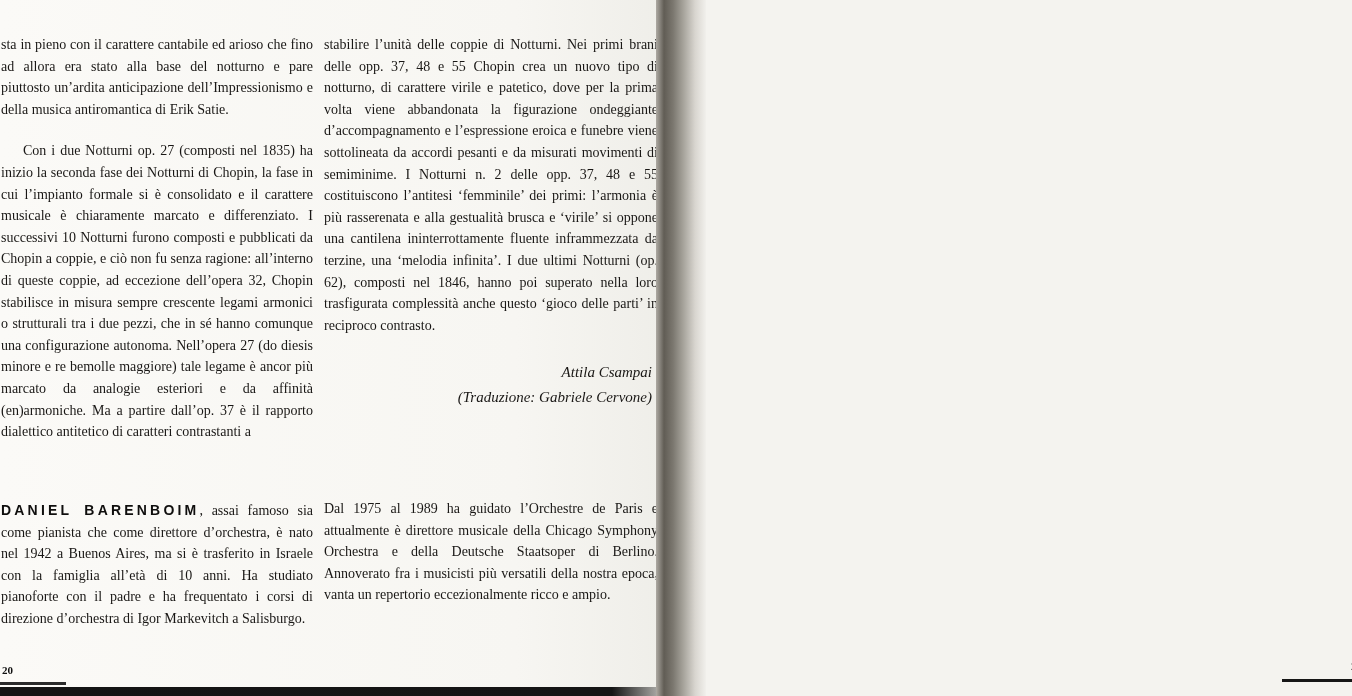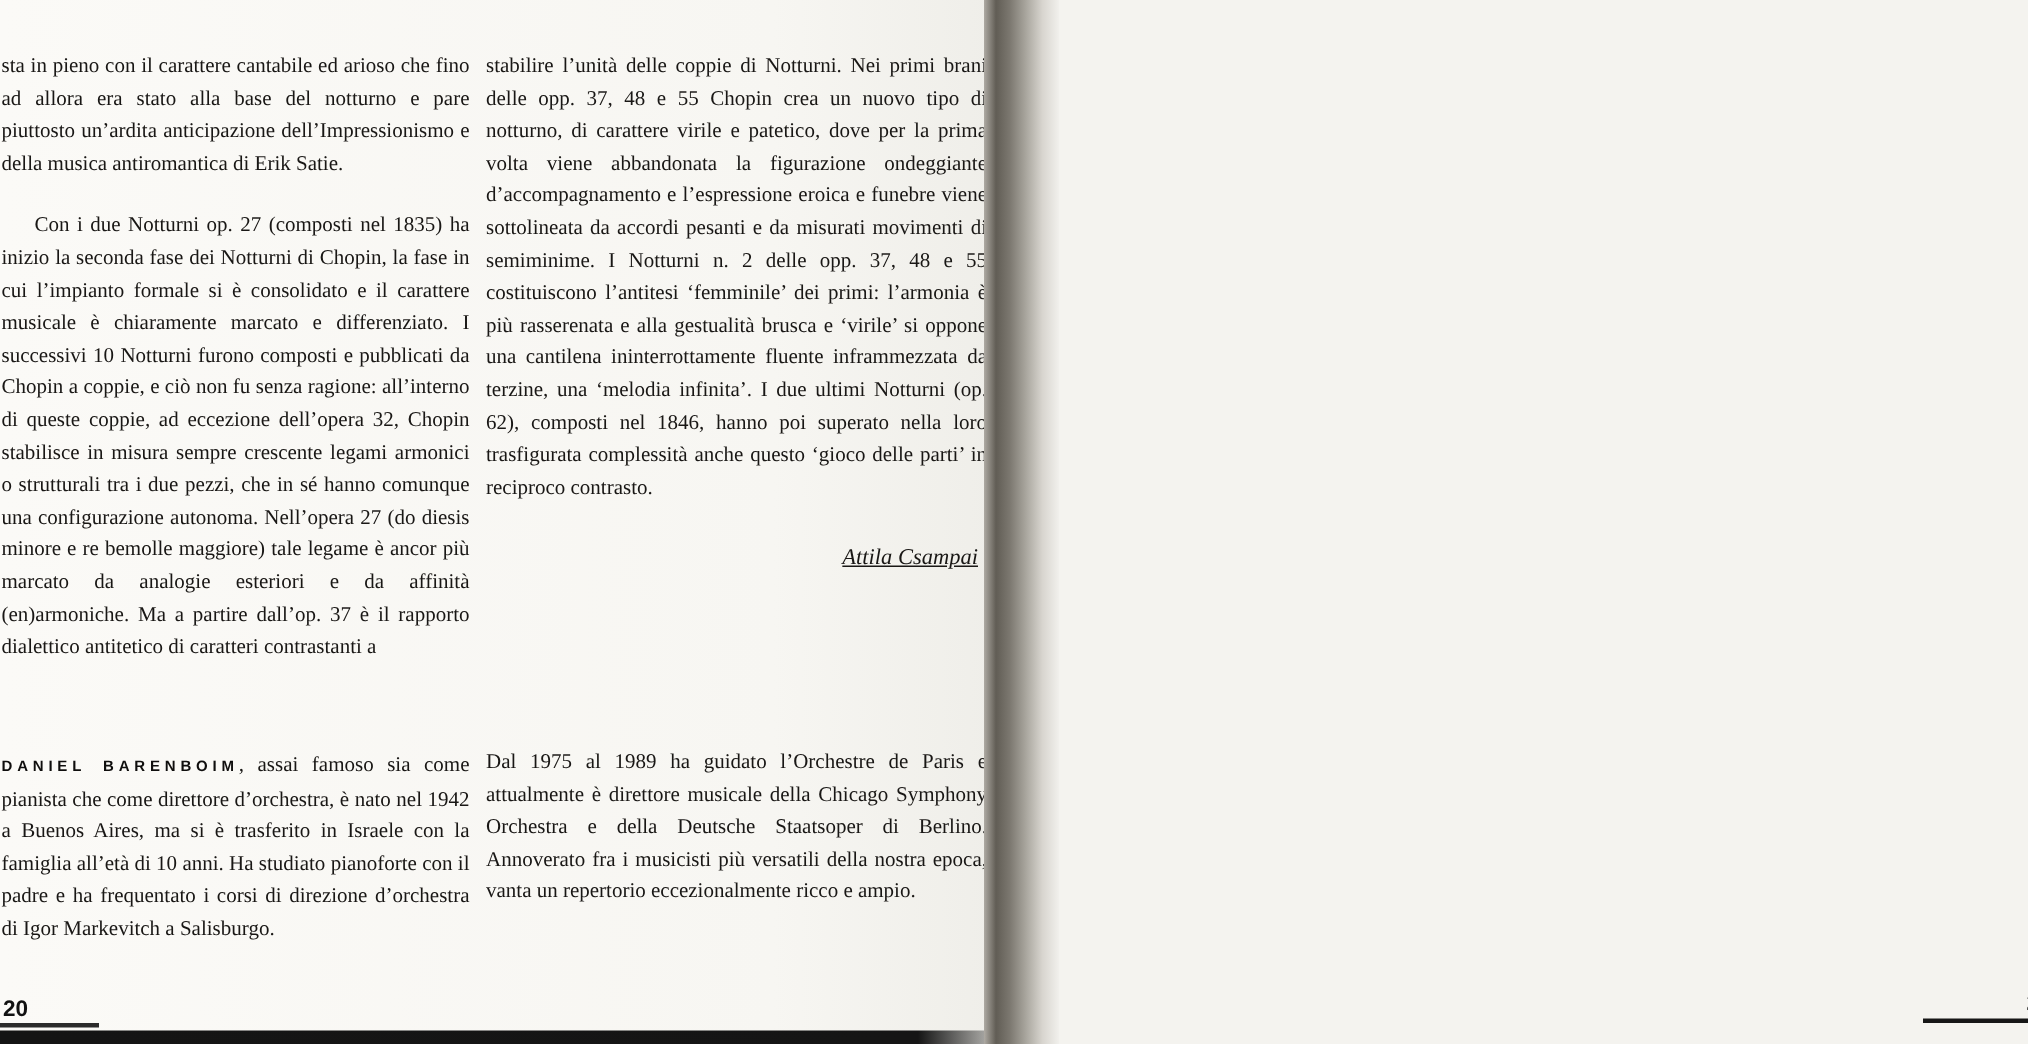--- a/index.html
+++ b/index.html
@@ -13,46 +13,47 @@
   .gutter{position:absolute;left:656px;top:0;width:50px;height:696px;
     background:linear-gradient(90deg,#aeaaa3 0%,#615d55 16%,#7b776f 34%,#a7a49c 55%,#d8d5cf 78%,#f1f0ec 100%);}
   .right-page{position:absolute;left:706px;top:0;width:646px;height:696px;background:#f4f3ef;}
 
   .tcol{position:absolute;text-align:justify;font-size:14px;line-height:21.6px;color:#191715;}
   .tcol p{margin:0;}
   #col1{left:1px;top:34px;width:312px;}
   #col1 .indent{text-indent:22px;margin-top:20px;}
   #col2{left:324px;top:34px;width:334px;}
   .signature{margin-top:24px;text-align:right;font-style:italic;font-size:15px;line-height:25px;padding-right:6px;}
-  .signature div{margin:0;text-decoration:underline;}
+  .signature div{margin:0;}
   #bio1{left:1px;top:500px;width:312px;}
   #bio2{left:324px;top:498px;width:334px;}
-  .bio-name{font-family:"Liberation Sans",sans-serif;font-weight:bold;font-size:10px;letter-spacing:3.2px;color:#0f0e0d;}
+  .bio-name{font-family:"Liberation Sans",sans-serif;font-weight:bold;font-size:14px;letter-spacing:3.2px;color:#0f0e0d;}
 
-  .pagenum{position:absolute;font-family:Liberation Sans, sans-serif;font-weight:bold;font-size:15px;color:#111;}
+  .pagenum{position:absolute;font-family:Liberation Serif, serif;font-weight:bold;font-size:11px;color:#111;}
   #pn20{left:2px;top:664px;}
   #pn20-rule{position:absolute;left:0;top:682px;width:66px;height:2.5px;background:#2b2b2b;}
   #footer-bar{position:absolute;left:0;top:687px;width:680px;height:9px;
     background:linear-gradient(90deg,#141414 0%,#151515 90%,rgba(21,21,21,0) 100%);}
   #pn21{left:1351px;top:660px;}
   #pn21-rule{position:absolute;left:1282px;top:679px;width:70px;height:3px;background:#161616;}
 </style>
 </head>
 <body>
 
 <div class="left-page">
   <div class="tcol" id="col1">
     <p>sta in pieno con il carattere cantabile ed arioso che fino ad allora era stato alla base del notturno e pare piuttosto un’ardita anticipazione dell’Impressionismo e della musica antiromantica di Erik Satie.</p>
     <p class="indent">Con i due Notturni op. 27 (composti nel 1835) ha inizio la seconda fase dei Notturni di Chopin, la fase in cui l’impianto formale si è consolidato e il carattere musicale è chiaramente marcato e differenziato. I successivi 10 Notturni furono composti e pubblicati da Chopin a coppie, e ciò non fu senza ragione: all’interno di queste coppie, ad eccezione dell’opera 32, Chopin stabilisce in misura sempre crescente legami armonici o strutturali tra i due pezzi, che in sé hanno comunque una configurazione autonoma. Nell’opera 27 (do diesis minore e re bemolle maggiore) tale legame è ancor più marcato da analogie esteriori e da affinità (en)armoniche. Ma a partire dall’op. 37 è il rapporto dialettico antitetico di caratteri contrastanti a</p>
   </div>
 
   <div class="tcol" id="col2">
     <p>stabilire l’unità delle coppie di Notturni. Nei primi brani delle opp. 37, 48 e 55 Chopin crea un nuovo tipo di notturno, di carattere virile e patetico, dove per la prima volta viene abbandonata la figurazione ondeggiante d’accompagnamento e l’espressione eroica e funebre viene sottolineata da accordi pesanti e da misurati movimenti di semiminime. I Notturni n. 2 delle opp. 37, 48 e 55 costituiscono l’antitesi ‘femminile’ dei primi: l’armonia è più rasserenata e alla gestualità brusca e ‘virile’ si oppone una cantilena ininterrottamente fluente inframmezzata da terzine, una ‘melodia infinita’. I due ultimi Notturni (op. 62), composti nel 1846, hanno poi superato nella loro trasfigurata complessità anche questo ‘gioco delle parti’ in reciproco contrasto.</p>
     <div class="signature">
       <div>Attila Csampai</div>
+      <div>(Traduzione: Gabriele Cervone)</div>
     </div>
   </div>
 
   <div class="tcol" id="bio1">
     <p><span class="bio-name">DANIEL BARENBOIM</span><span>, assai famoso sia come pianista che come direttore d’orchestra, è nato nel 1942 a Buenos Aires, ma si è trasferito in Israele con la famiglia all’età di 10 anni. Ha studiato pianoforte con il padre e ha frequentato i corsi di direzione d’orchestra di Igor Markevitch a Salisburgo.</span></p>
   </div>
   <div class="tcol" id="bio2">
     <p>Dal 1975 al 1989 ha guidato l’Orchestre de Paris e attualmente è direttore musicale della Chicago Symphony Orchestra e della Deutsche Staatsoper di Berlino. Annoverato fra i musicisti più versatili della nostra epoca, vanta un repertorio eccezionalmente ricco e ampio.</p>
   </div>
 

